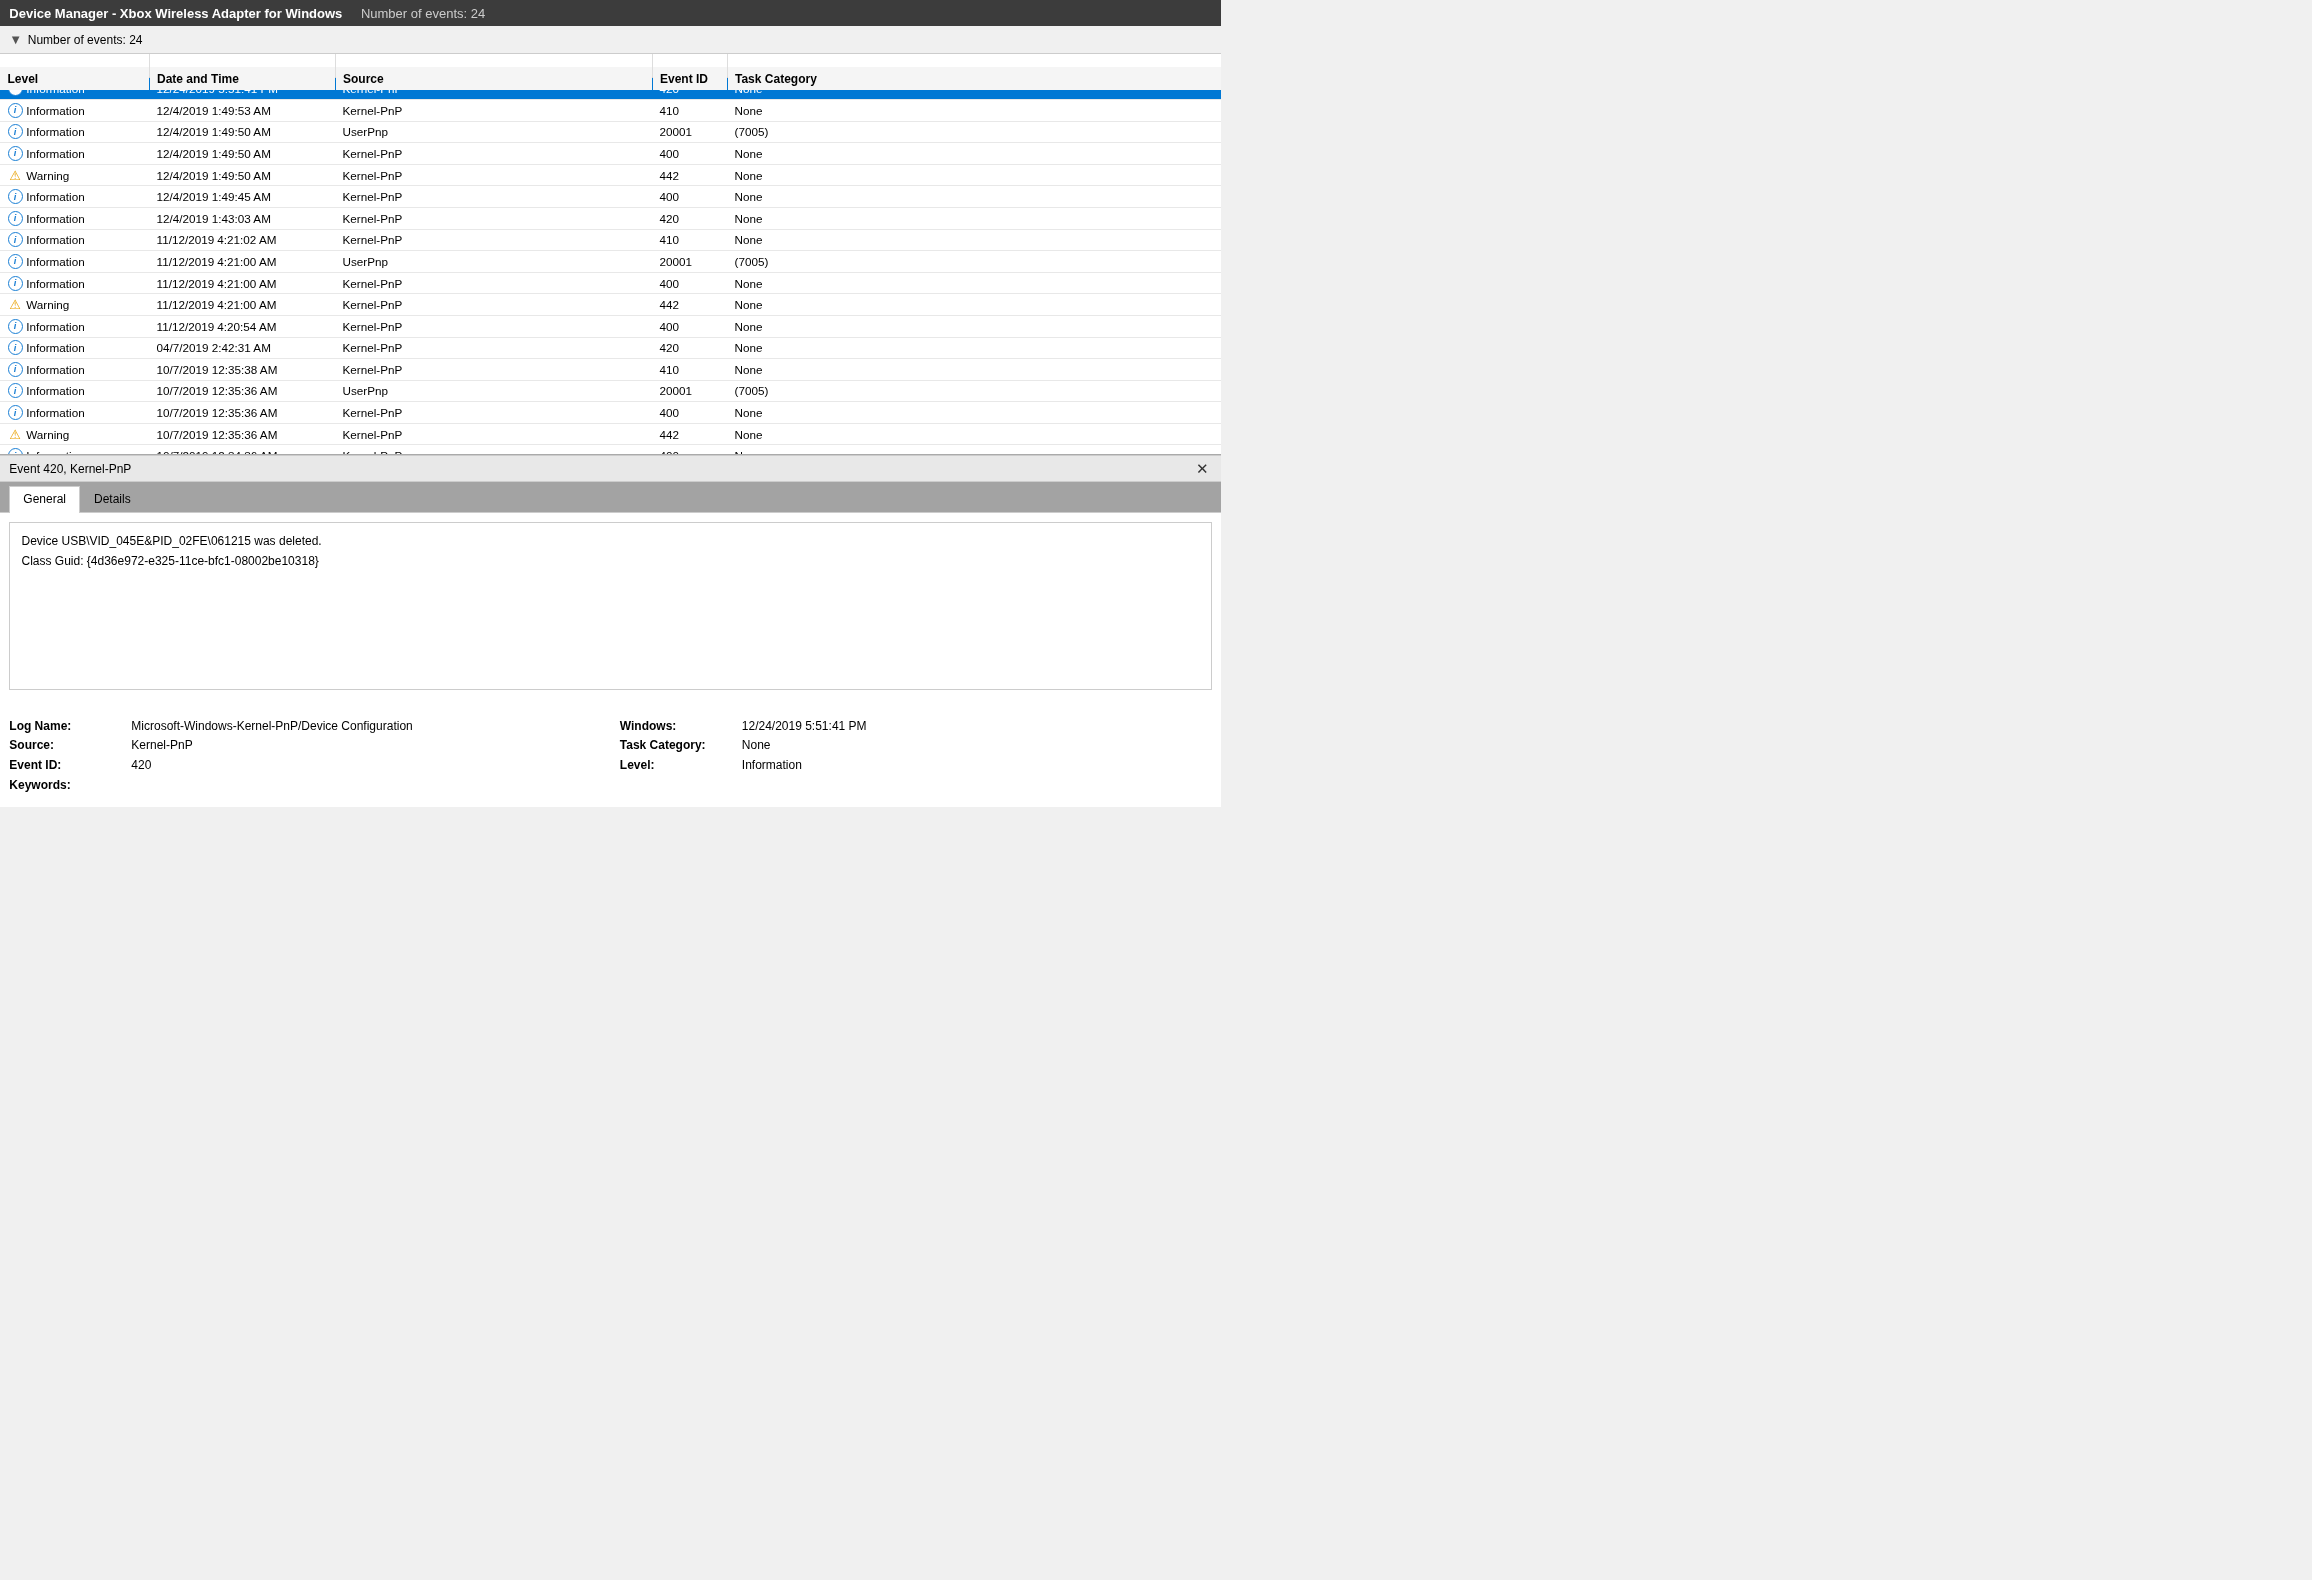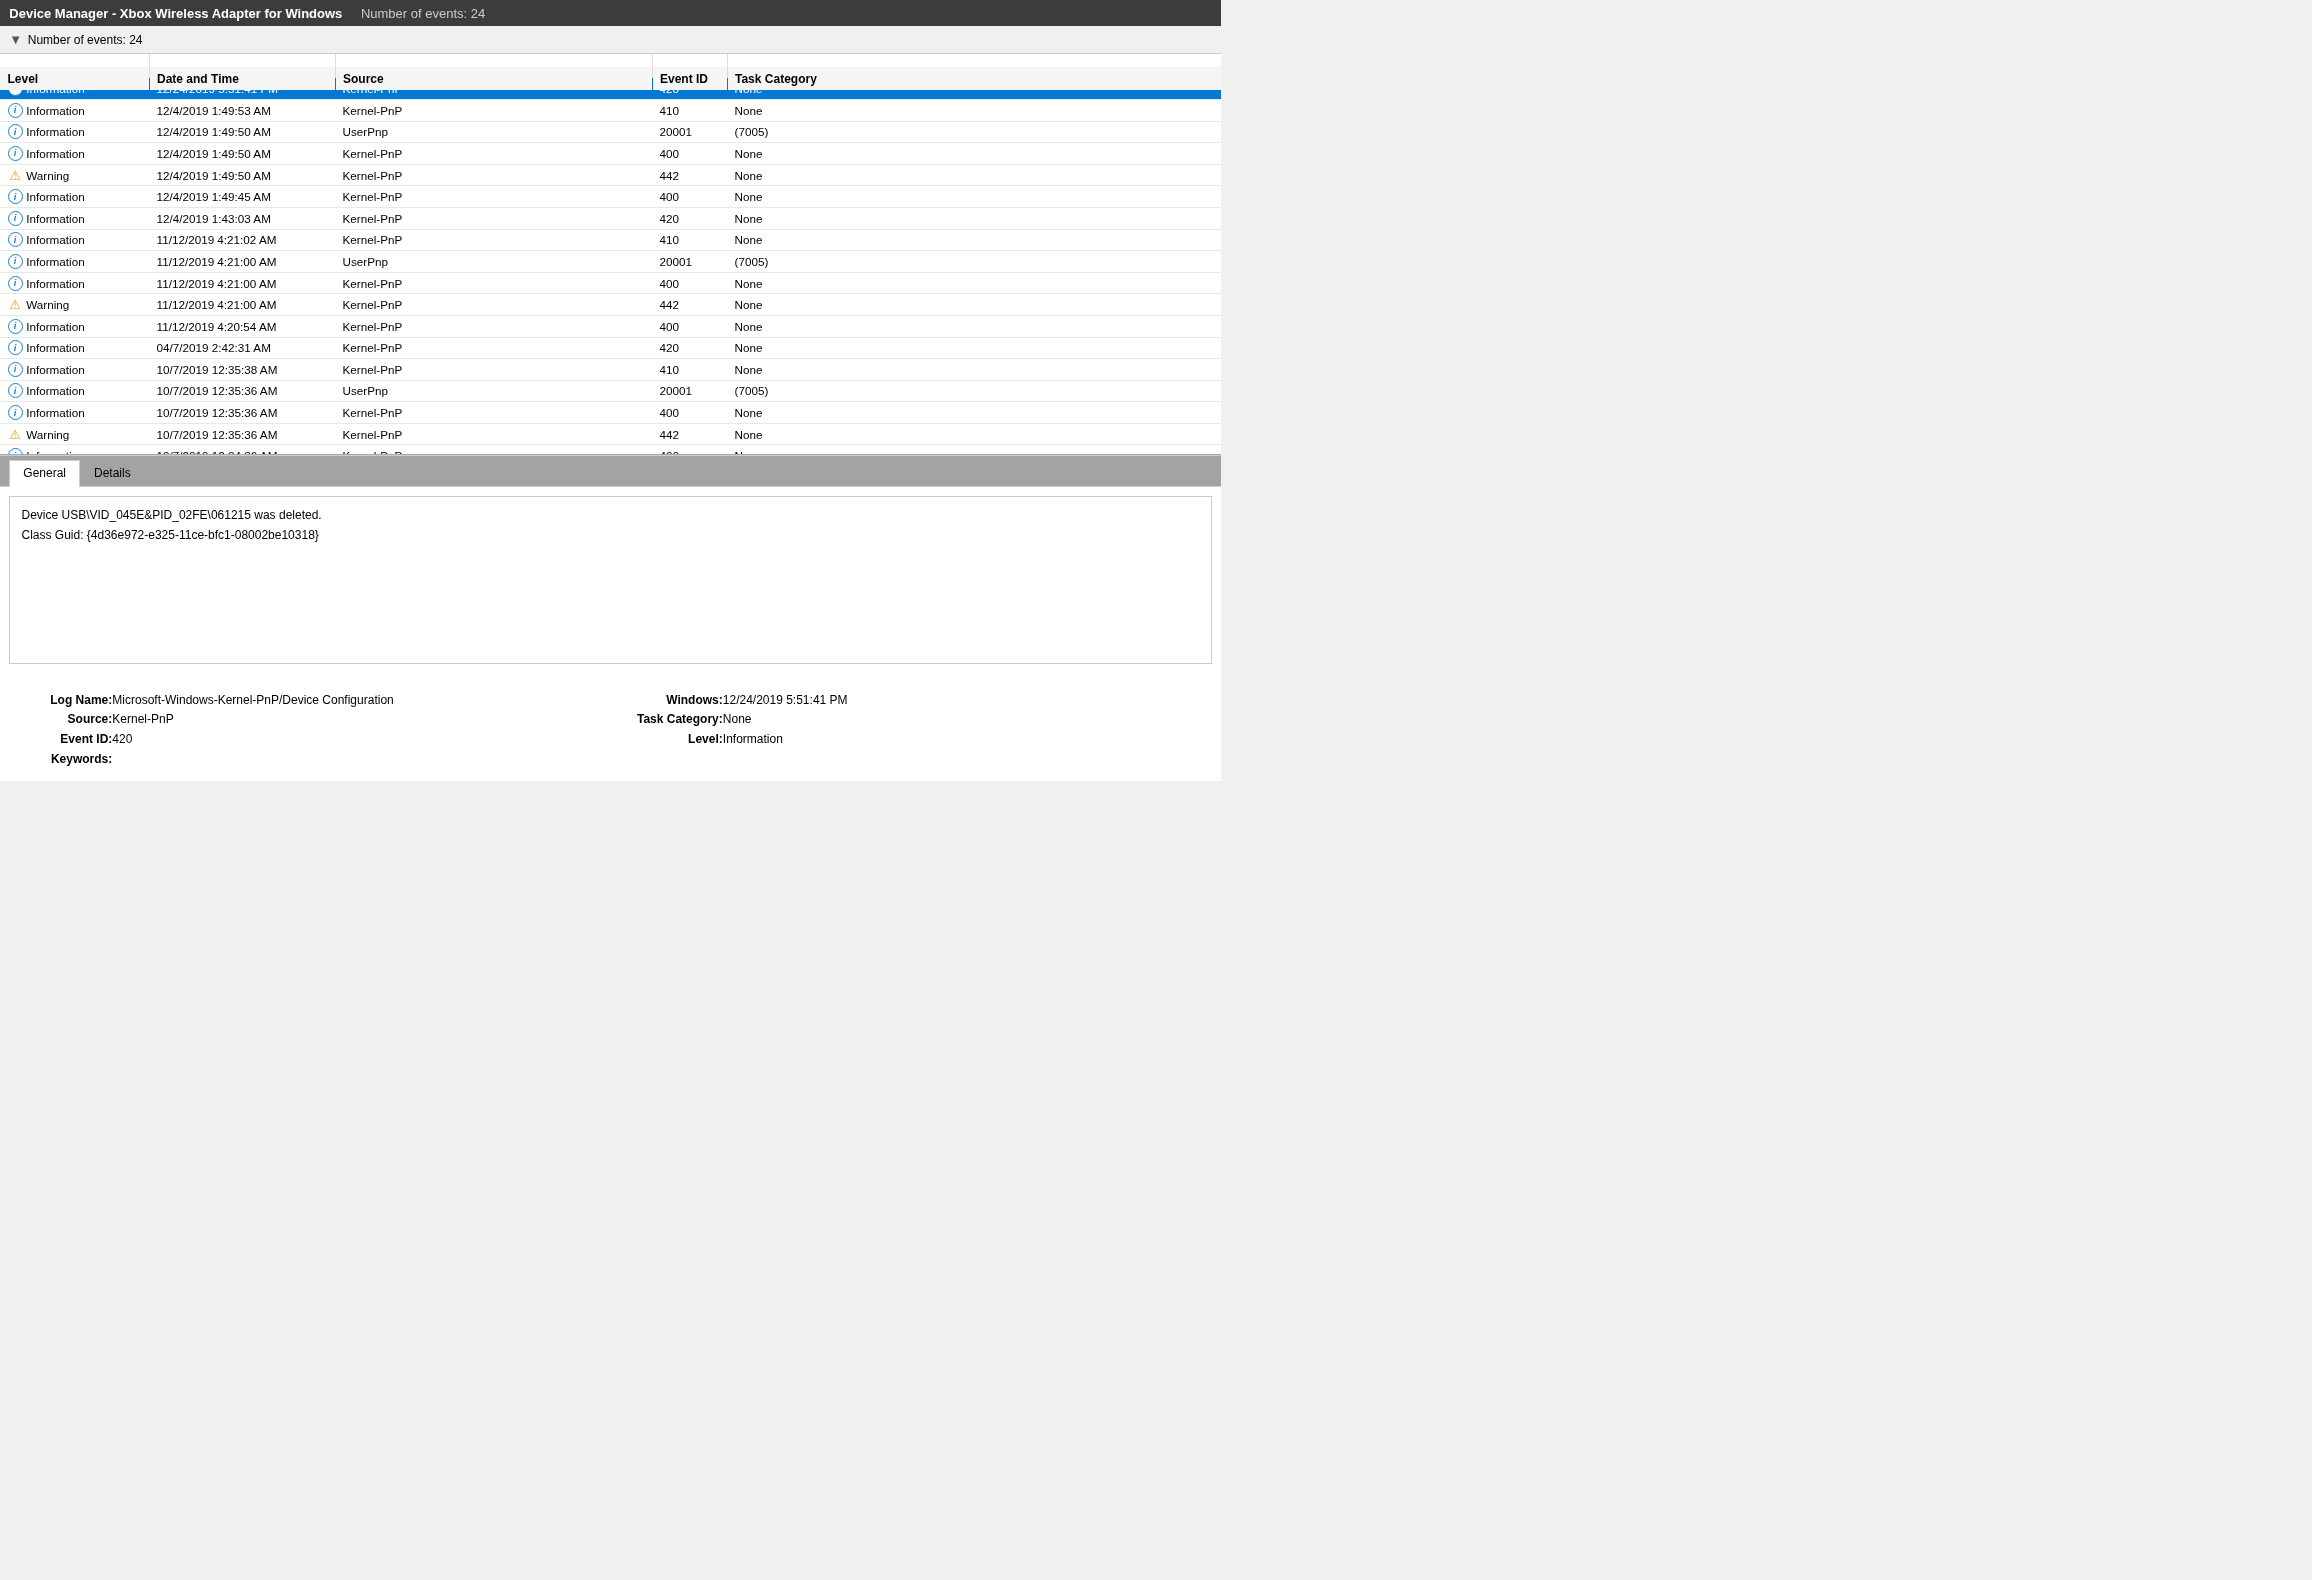--- a/index.html
+++ b/index.html
@@ -224,23 +224,22 @@
 
     .detail-meta {
       display: grid;
       grid-template-columns: 1fr 1fr;
       gap: 1.9px 18.6px;
       font-size: 12px;
       padding: 3.7px 0;
     }
     .meta-row {
       display: flex;
-      gap: 0;
+      gap: 19px;
       padding: 1.9px 0;
-      text-align: right;
     }
     .meta-label {
       font-weight: 600;
       color: #000;
       min-width: 103px;
     }
     .meta-value {
       color: #000000;
     }
   </style>
@@ -483,20 +482,24 @@
           <td>10/7/2019 12:34:36 AM</td>
           <td>Kernel-PnP</td>
           <td>400</td>
           <td>None</td>
         </tr>
       </tbody>
   </table>
 </div>
 
 <div class="event-detail">
+  <div class="event-detail-header">
+    <span class="event-detail-title">Event 420, Kernel-PnP</span>
+    <span class="event-detail-close">✕</span>
+  </div>
   <div class="detail-tabs">
     <div class="detail-tab active">General</div>
     <div class="detail-tab">Details</div>
   </div>
   <div class="detail-content">
     <div class="message-box" id="message-box">
         <p>Device USB\VID_045E&amp;PID_02FE\061215 was deleted.</p>
         <p></p>
         <p>Class Guid: {4d36e972-e325-11ce-bfc1-08002be10318}</p>
       </div>

